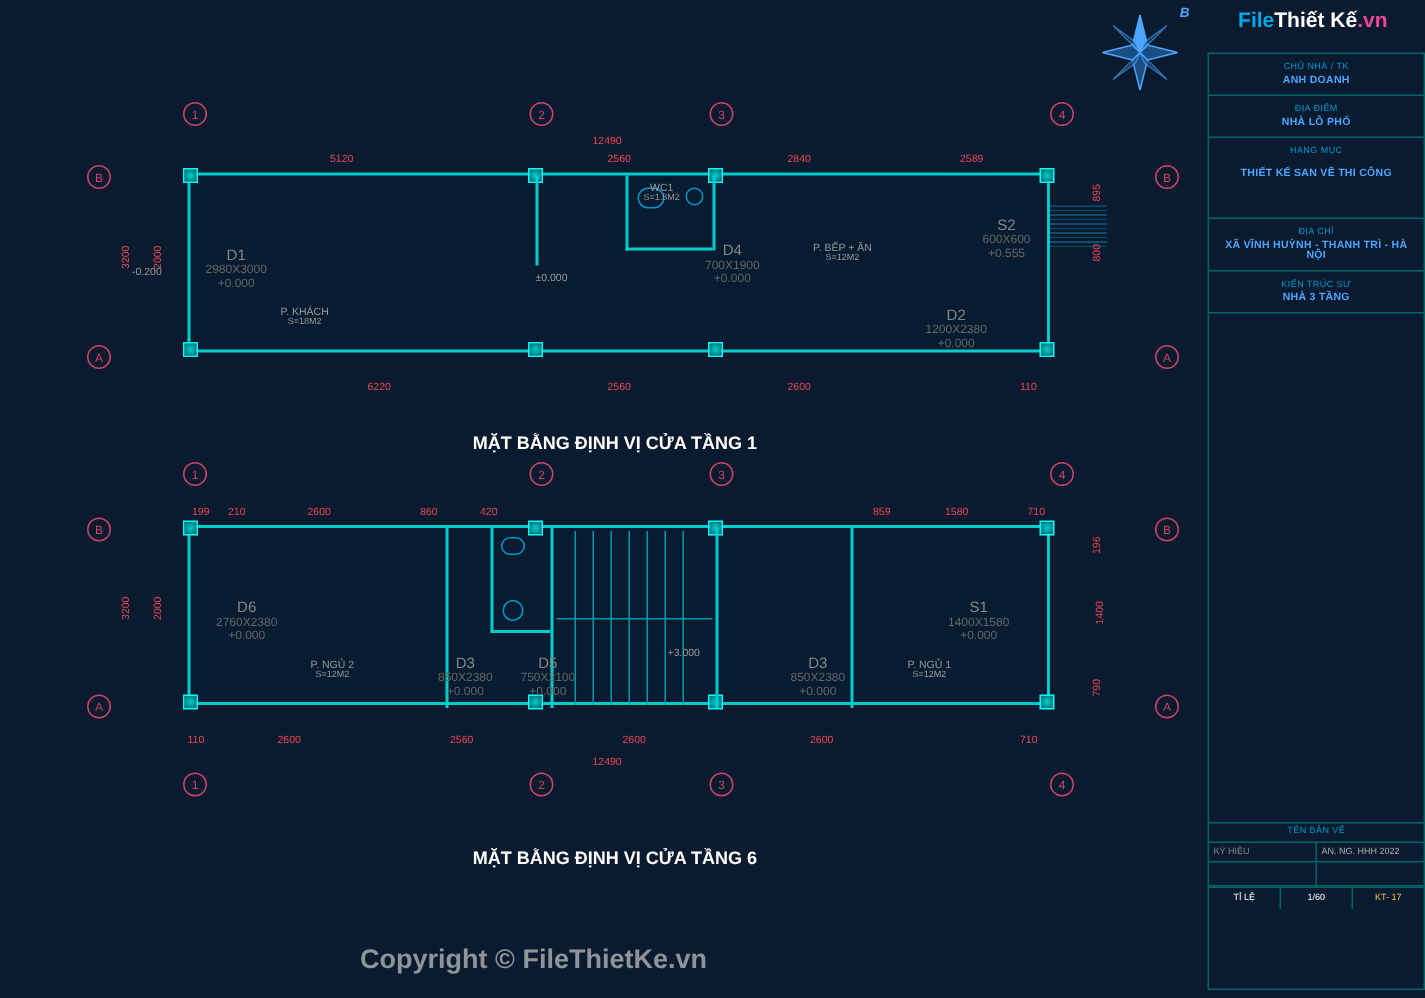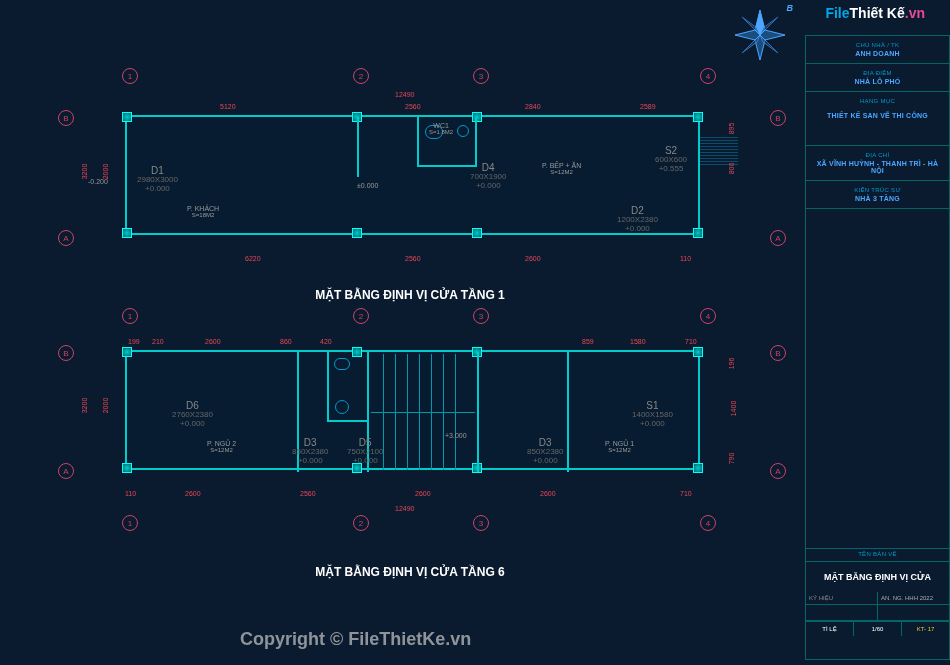--- a/index.html
+++ b/index.html
@@ -83,21 +83,20 @@
     <div class="sidebar-value">XÃ VĨNH HUỲNH - THANH TRÌ - HÀ NỘI</div>
   </div>
   <div class="sidebar-box">
     <div class="sidebar-label">KIẾN TRÚC SƯ</div>
     <div class="sidebar-value">NHÀ 3 TẦNG</div>
   </div>
   <div style="height:340px;border-bottom:1px solid #006666"></div>
   <div class="sidebar-box" style="padding:2px 4px">
     <div class="sidebar-label">TÊN BẢN VẼ</div>
   </div>
-  <div class="sidebar-main-title">MẶT BẰNG ĐỊNH VỊ CỬA</div>
   <div class="sb-info-row">
     <div class="lbl">KÝ HIỆU</div>
     <div class="val">AN. NG. HHH 2022</div>
   </div>
   <div class="sb-info-row" style="height:16px">
     <div class="lbl"></div>
     <div class="val"></div>
   </div>
   <div class="sidebar-bottom">
     <div class="sb-cell"><span>TỈ LỆ</span></div>
@@ -280,21 +279,21 @@
 
     <div class="room-label" style="top:88px;left:80px">
       <div>P. NGỦ 2</div>
         <div class="area">S=12M2</div>
     </div>
     <div class="room-label" style="top:88px;left:478px">
       <div>P. NGỦ 1</div>
         <div class="area">S=12M2</div>
     </div>
 
-    <div class="door-label" style="top:48px;left:45px">
+    <div class="door-label" style="top:48px;left:17px">
       <div class="code">D6</div>
         <div>2760X2380</div>
         <div>+0.000</div>
     </div>
     <div class="door-label" style="top:85px;left:165px">
       <div class="code">D3</div>
         <div>850X2380</div>
         <div>+0.000</div>
     </div>
     <div class="door-label" style="top:85px;left:220px">

